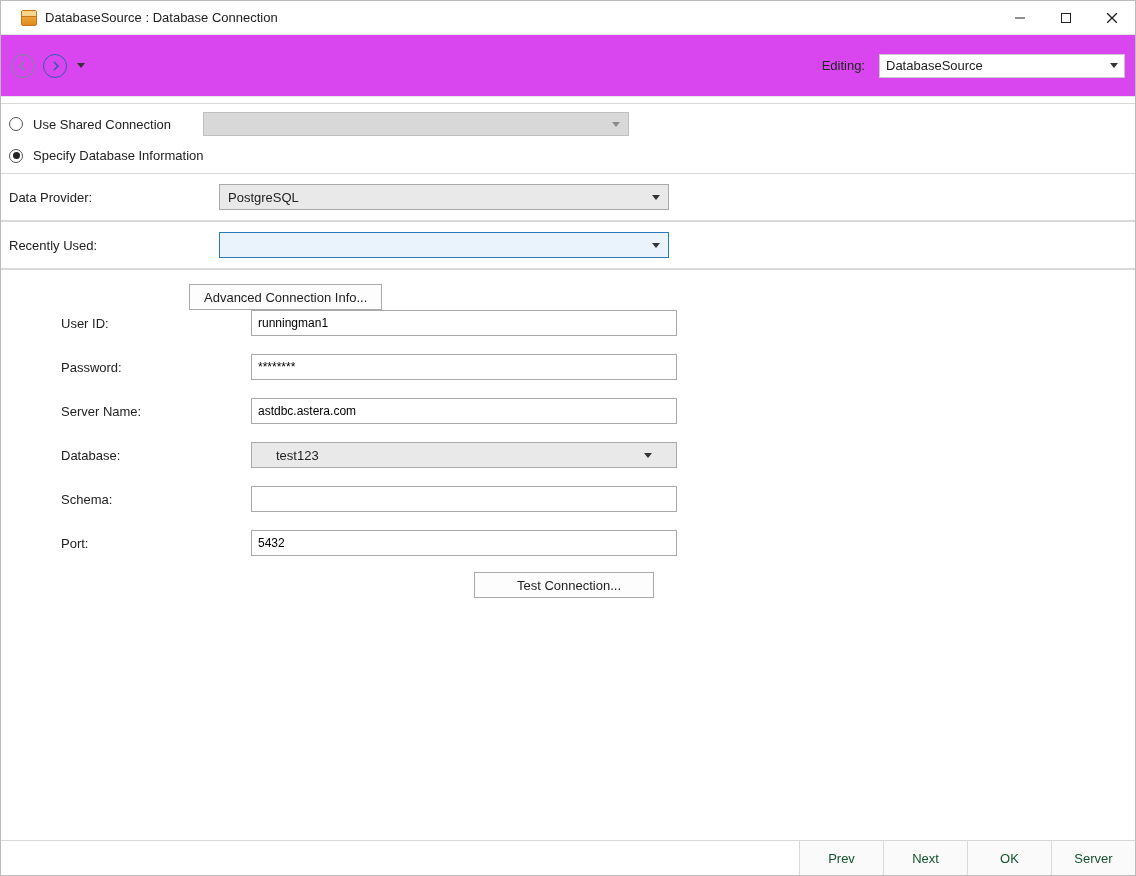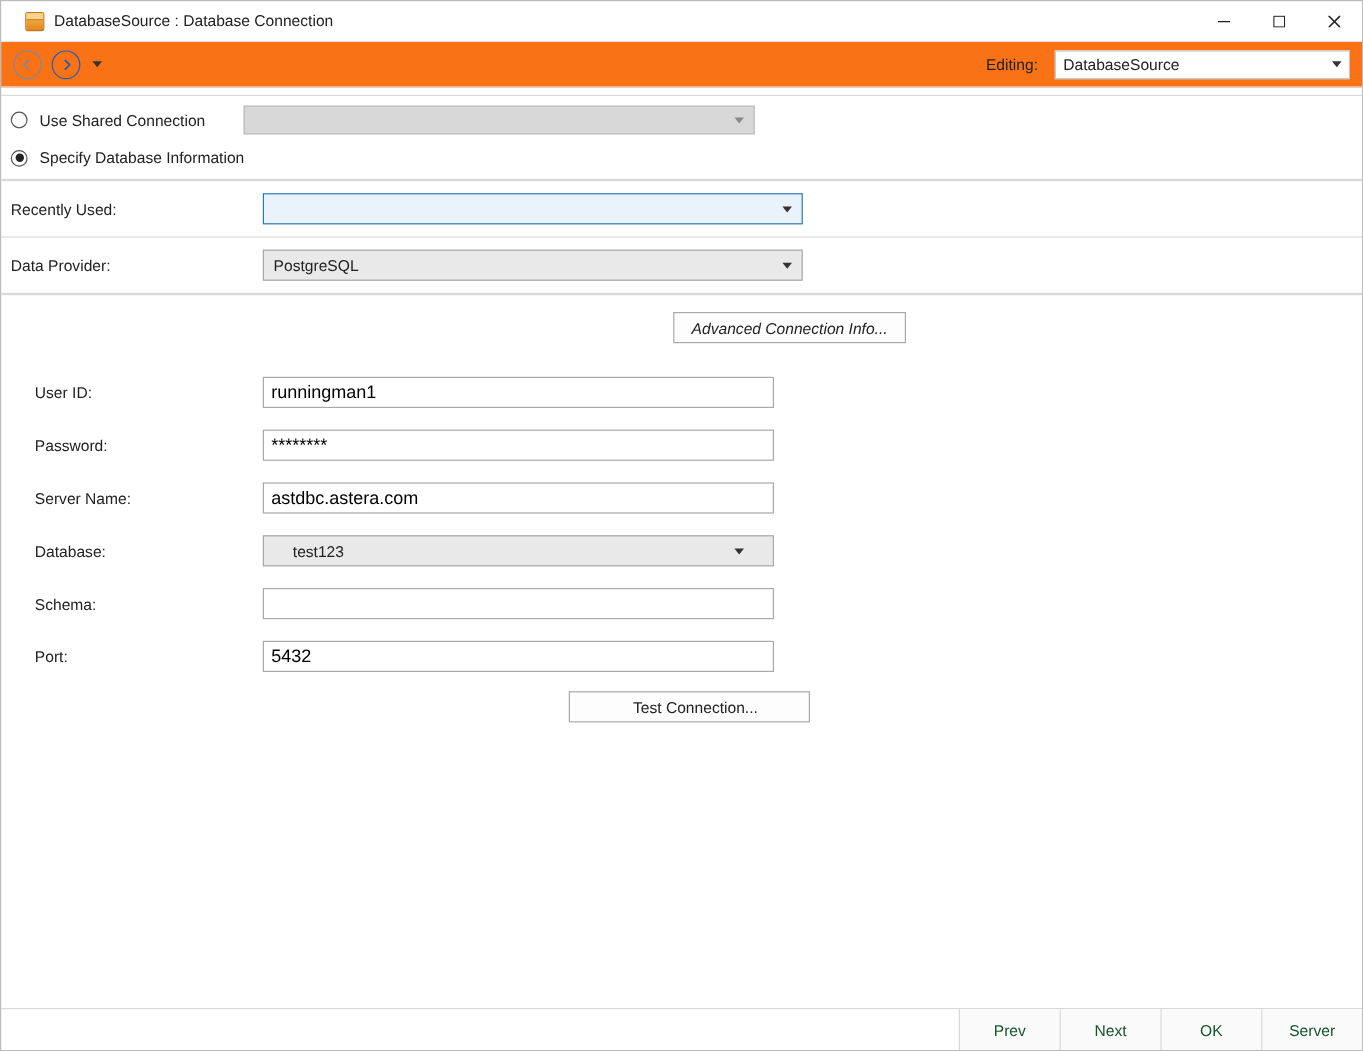--- a/index.html
+++ b/index.html
@@ -48,22 +48,22 @@
   .win-controls { display: flex; }
   .win-btn {
     width: 46px; height: 32px;
     display: flex; align-items: center; justify-content: center;
     color: #222;
   }
   .win-btn svg { width: 10px; height: 10px; stroke: #222; stroke-width: 1; fill: none; }
   .win-btn.close svg { stroke-width: 1.3; }
   
   .toolbar {
-    height: 38px;
-    background: #f97316;
+    height: 62px;
+    background: #d946ef;
     border-bottom: 1px solid #e3e7ec;
     display: flex;
     align-items: center;
     padding: 0 10px;
     gap: 8px;
   }
   .nav-circle {
     width: 24px; height: 24px;
     border: 1.5px solid #7a8aa0;
     border-radius: 50%;
@@ -158,61 +158,60 @@
   }
   
   .form-area {
     flex:1;
     border-top: 1px solid #d9d9d9;
     padding: 14px 8px 10px 8px;
     display:flex;
     flex-direction:column;
   }
   .adv-btn-row {
-    display:flex; justify-content:center;
-    margin-bottom: 28px;
+    display:flex; justify-content:flex-start;
+    margin-bottom: 0;
     padding-left: 180px;
-    font-style: italic;
   }
   .wf-button {
     height: 26px;
     background: #fdfdfd;
     border: 1px solid #a9a9a9;
     padding: 0 14px;
     font-size: 13px;
     display:flex;align-items:center;
     cursor:default;
   }
   .form-row {
     display:flex;
     align-items:center;
     margin-bottom: 18px;
     padding-left: 20px;
   }
-  .form-row .flabel { width: 190px; }
+  .form-row .flabel { width: 190px; margin-left: 32px; }
   .text-input {
     width: 426px; height: 26px;
     border: 1px solid #a9a9a9;
     padding: 0 6px;
-    font-size: 15px;
+    font-size: 12px;
     background:#fff;
   }
   .combo {
     width: 426px; height: 26px;
     border: 1px solid #a9a9a9;
     background:#e9e9e9;
     display:flex;align-items:center;justify-content:space-between;
     padding:0 24px;
   }
   .test-row {
     display:flex;
     padding-left: 465px;
     margin-top: -2px;
   }
-  .test-row .wf-button { width: 201px; justify-content:center;padding-left:24px; }
+  .test-row .wf-button { width: 180px; justify-content:center;padding-left:24px; }
   
   .footer {
     height: 35px;
     border-top: 1px solid #d9d9d9;
     display:flex;
     justify-content:flex-end;
     align-items:stretch;
   }
   .footer .fbtn {
     width: 84px;
@@ -281,31 +280,31 @@
         <div class="shared-select">
           <div class="dd-arrow"></div>
         </div>
       </div>
       <div class="radio-row">
         <div class="radio selected"></div>
         <div>Specify Database Information</div>
       </div>
     </div>
 
-    <div class="section-row">
-      <div class="label">Recently Used:</div>
-      <div class="recently-select">
-        <div class="dd-arrow"></div>
-      </div>
-    </div>
-
     <div class="section-row" style="border-top:none;">
       <div class="label">Data Provider:</div>
       <div class="provider-select">
         <span>PostgreSQL</span>
+        <div class="dd-arrow"></div>
+      </div>
+    </div>
+
+    <div class="section-row">
+      <div class="label">Recently Used:</div>
+      <div class="recently-select">
         <div class="dd-arrow"></div>
       </div>
     </div>
 
     <div class="form-area">
       <div class="adv-btn-row">
         <div class="wf-button">Advanced Connection Info...</div>
       </div>
 
       <div class="form-row">

